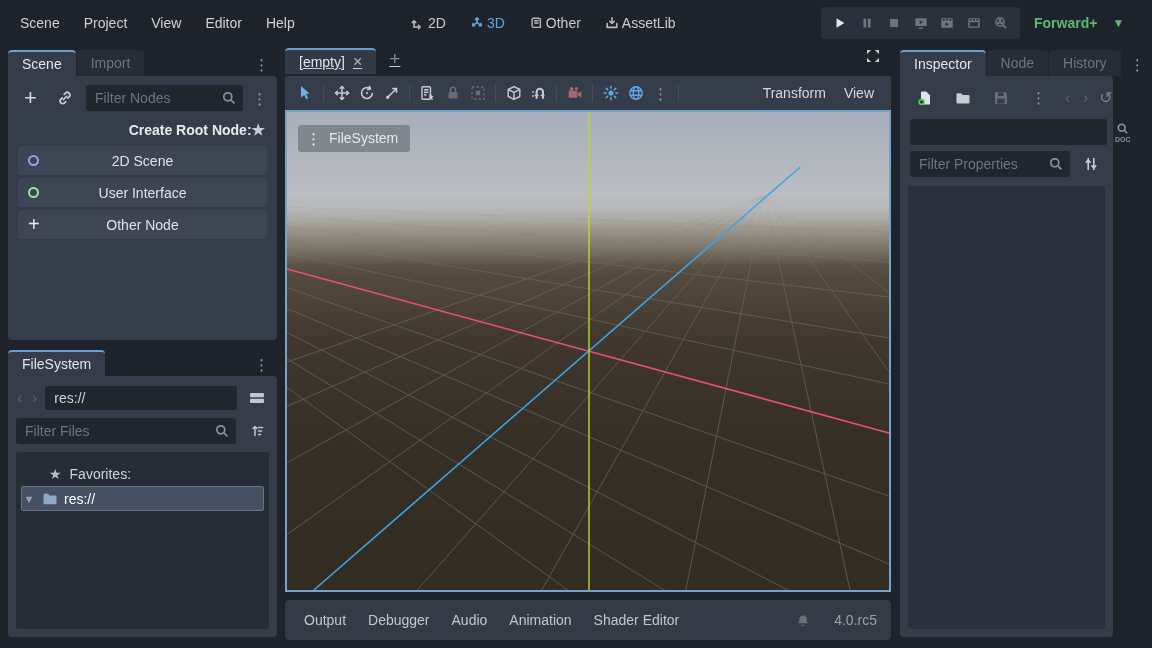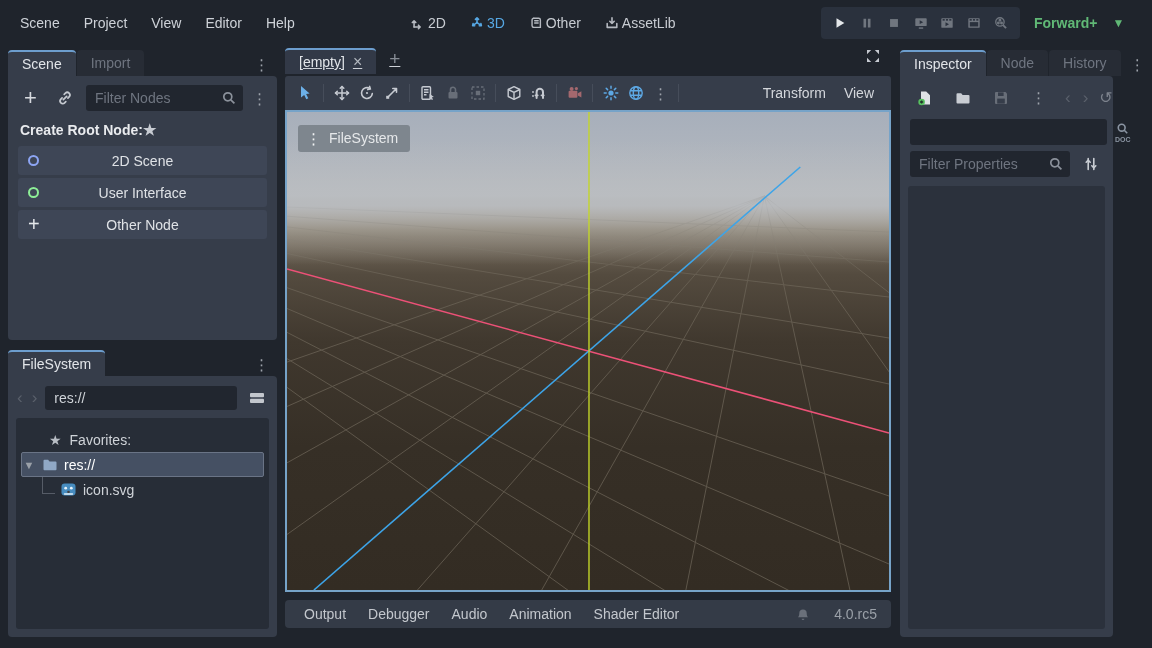--- a/index.html
+++ b/index.html
@@ -45,21 +45,21 @@
   
   .search { position:relative; flex:1; }
   .search input { width:100%; height:26px; background:#21262f; border:none; border-radius:3px;
     color:#cfd3d8; padding:0 26px 0 9px; font-family:inherit; font-size:14px; outline:none; }
   .search input::placeholder { color:#6f7580; }
   .search .mag { position:absolute; right:6px; top:5px; color:#8b919b; pointer-events:none; }
 
   
   .scene-dock { left:8px; top:48px; width:269px; height:292px; }
   .sd-toolbar { display:flex; align-items:center; gap:9px; padding:9px 10px 7px; }
-  .sd-header { display:flex; justify-content:flex-start; align-items:center;
+  .sd-header { display:flex; justify-content:flex-end; align-items:center;
     padding:3px 12px 7px; font-weight:700; color:#e9ebee; }
   .opt { position:relative; height:29px; margin:0 10px 3px; background:#3e4656; border-radius:3px;
     display:flex; align-items:center; justify-content:center; color:#dfe2e6; }
   .opt .left { position:absolute; left:10px; top:0; height:29px; display:flex; align-items:center; }
   .ring { width:11px; height:11px; border-radius:50%; border:2px solid #fff; }
 
   
   .fs-dock { left:8px; top:348px; width:269px; height:289px; }
   .fs-nav { display:flex; align-items:center; gap:7px; padding:9px 8px 3px; }
   .nav-ch { color:#5a606b; font-size:17px; line-height:1; padding:0 1px; }
@@ -98,21 +98,21 @@
     background:linear-gradient(180deg,#a7afbb 0%,#b2b7be 12%,#bcbfc2 17.6%,#a89f92 20%,
       #756b5d 26%,#544b3f 34%,#40382e 48%,#362f26 70%,#332c23 100%); }
   .vp-svg { position:absolute; left:0; top:0; width:100%; height:100%; }
   .fog { position:absolute; left:0; right:0; top:6%; height:26%;
     background:linear-gradient(180deg, rgba(178,183,190,0) 0%, rgba(185,188,192,.92) 52%,
       rgba(175,172,164,.55) 72%, rgba(150,142,128,0) 100%); }
   .persp-chip { position:absolute; left:11px; top:13px; background:#7e868e; border-radius:3px;
     display:flex; align-items:center; gap:8px; padding:5px 12px 6px 8px; color:#e6e8ea; }
   .persp-chip .vdots { color:#f2f4f5; }
 
-  .bottom-panel { position:absolute; left:285px; top:600px; width:606px; height:28px;
+  .bottom-panel { position:absolute; left:285px; top:600px; width:606px; height:40px;
     background:#343b47; border-radius:4px; display:flex; align-items:center; padding:0 8px; }
   .bp-item { padding:5px 11px; color:#c3c7cd; border-radius:3px; }
   .bp-right { margin-left:auto; display:flex; align-items:flex-end; gap:24px; padding-right:6px; }
   .bell { color:#6a707a; }
   .version { color:#9aa0a8; }
 
   
   .insp-dock { left:900px; top:48px; width:213px; height:589px; }
   .insp-toolbar { display:flex; align-items:center; gap:13px; padding:9px 12px 5px; }
   .insp-nav { margin-left:auto; display:flex; align-items:center; gap:10px; }
@@ -300,42 +300,46 @@
       <div class="search path">
         <input type="text" style="padding-right: 8px;" value="res://">
       </div>
       <span class="tbtn">
         <svg class="ic" viewBox="0 0 16 16" fill="#c3c7cd">
           <rect x="1" y="3" width="14" height="4.2" rx="1"></rect>
             <rect x="1" y="8.8" width="14" height="4.2" rx="1"></rect>
           </svg>
       </span>
     </div>
+    <div class="fs-filter">
+      <div class="search">
+        <input type="text" placeholder="Filter Files" style="">
+        <svg class="ic mag" viewBox="0 0 16 16" fill="none" stroke="currentColor" stroke-width="1.7">
+          <circle cx="6.8" cy="6.8" r="4"></circle>
+            <path d="M9.8 9.8l3.6 3.6"></path>
+          </svg>
+      </div>
+      <span class="tbtn">
+        <svg class="ic" viewBox="0 0 16 16" fill="none" stroke="#c3c7cd" stroke-width="1.5" stroke-linecap="round">
+          <path d="M6 3.5v9M6 3.5L4 5.5M6 3.5l2 2"></path>
+            <path d="M9.5 4.5h4M9.5 8h3M9.5 11.5h2"></path>
+          </svg>
+      </span>
+    </div>
     <div class="fs-tree">
       <div class="trow" style="padding-left:28px;gap:8px;">
         <span style="color:#b8bdc4;font-size:14px;">★</span>
         <span>Favorites:</span>
       </div>
       <div class="trow selected" style="gap:6px;">
         <span class="caret">▼</span>
         <svg class="ic" viewBox="0 0 16 16" fill="#90a8c6">
           <path d="M1.5 3.8a1 1 0 0 1 1-1h3.6l1.4 1.8h6a1 1 0 0 1 1 1v6.6a1 1 0 0 1-1 1H2.5a1 1 0 0 1-1-1z"></path>
           </svg>
         <span>res://</span>
-      </div>
-      <div class="trow">
-        <span class="branch"></span>
-        <svg width="15" height="15" viewBox="0 0 16 16" style="margin-right:7px;">
-          <rect x="0.5" y="1.5" width="15" height="13" rx="3.5" fill="#478cbf"></rect>
-          <circle cx="5" cy="6.6" r="1.5" fill="#e8f2fa"></circle>
-            <circle cx="11" cy="6.6" r="1.5" fill="#e8f2fa"></circle>
-          <rect x="6.7" y="9.4" width="2.6" height="2.2" rx="0.6" fill="#414042"></rect>
-          <rect x="3" y="12" width="10" height="1.6" fill="#e8f2fa" rx="0.8"></rect>
-          </svg>
-        <span>icon.svg</span>
       </div>
     </div>
   </div>
 </div>
 
 <div class="scene-tabs">
   <div class="tab active">
     <span>[empty]</span>
     <span class="tab-close">×</span>
   </div>

